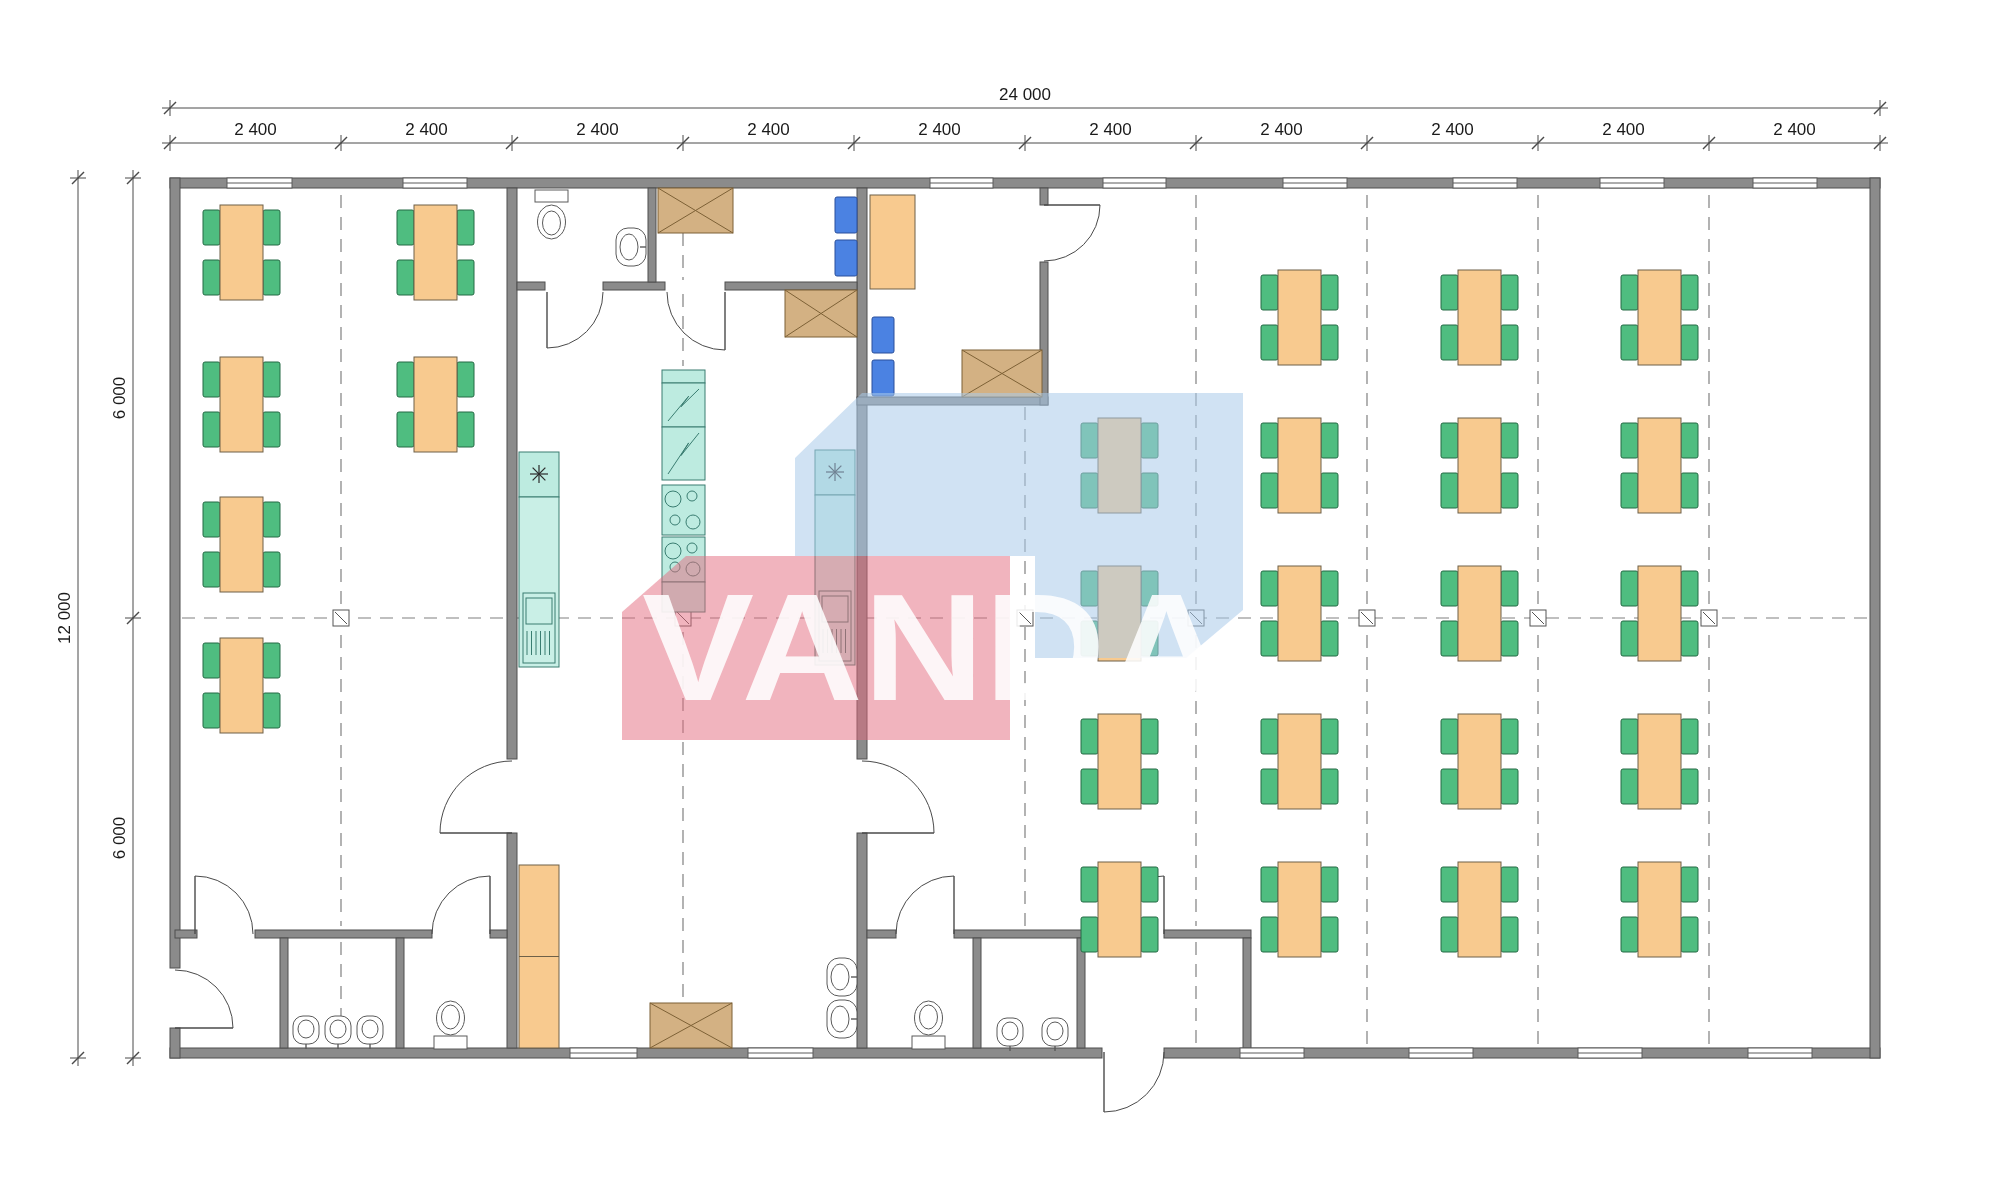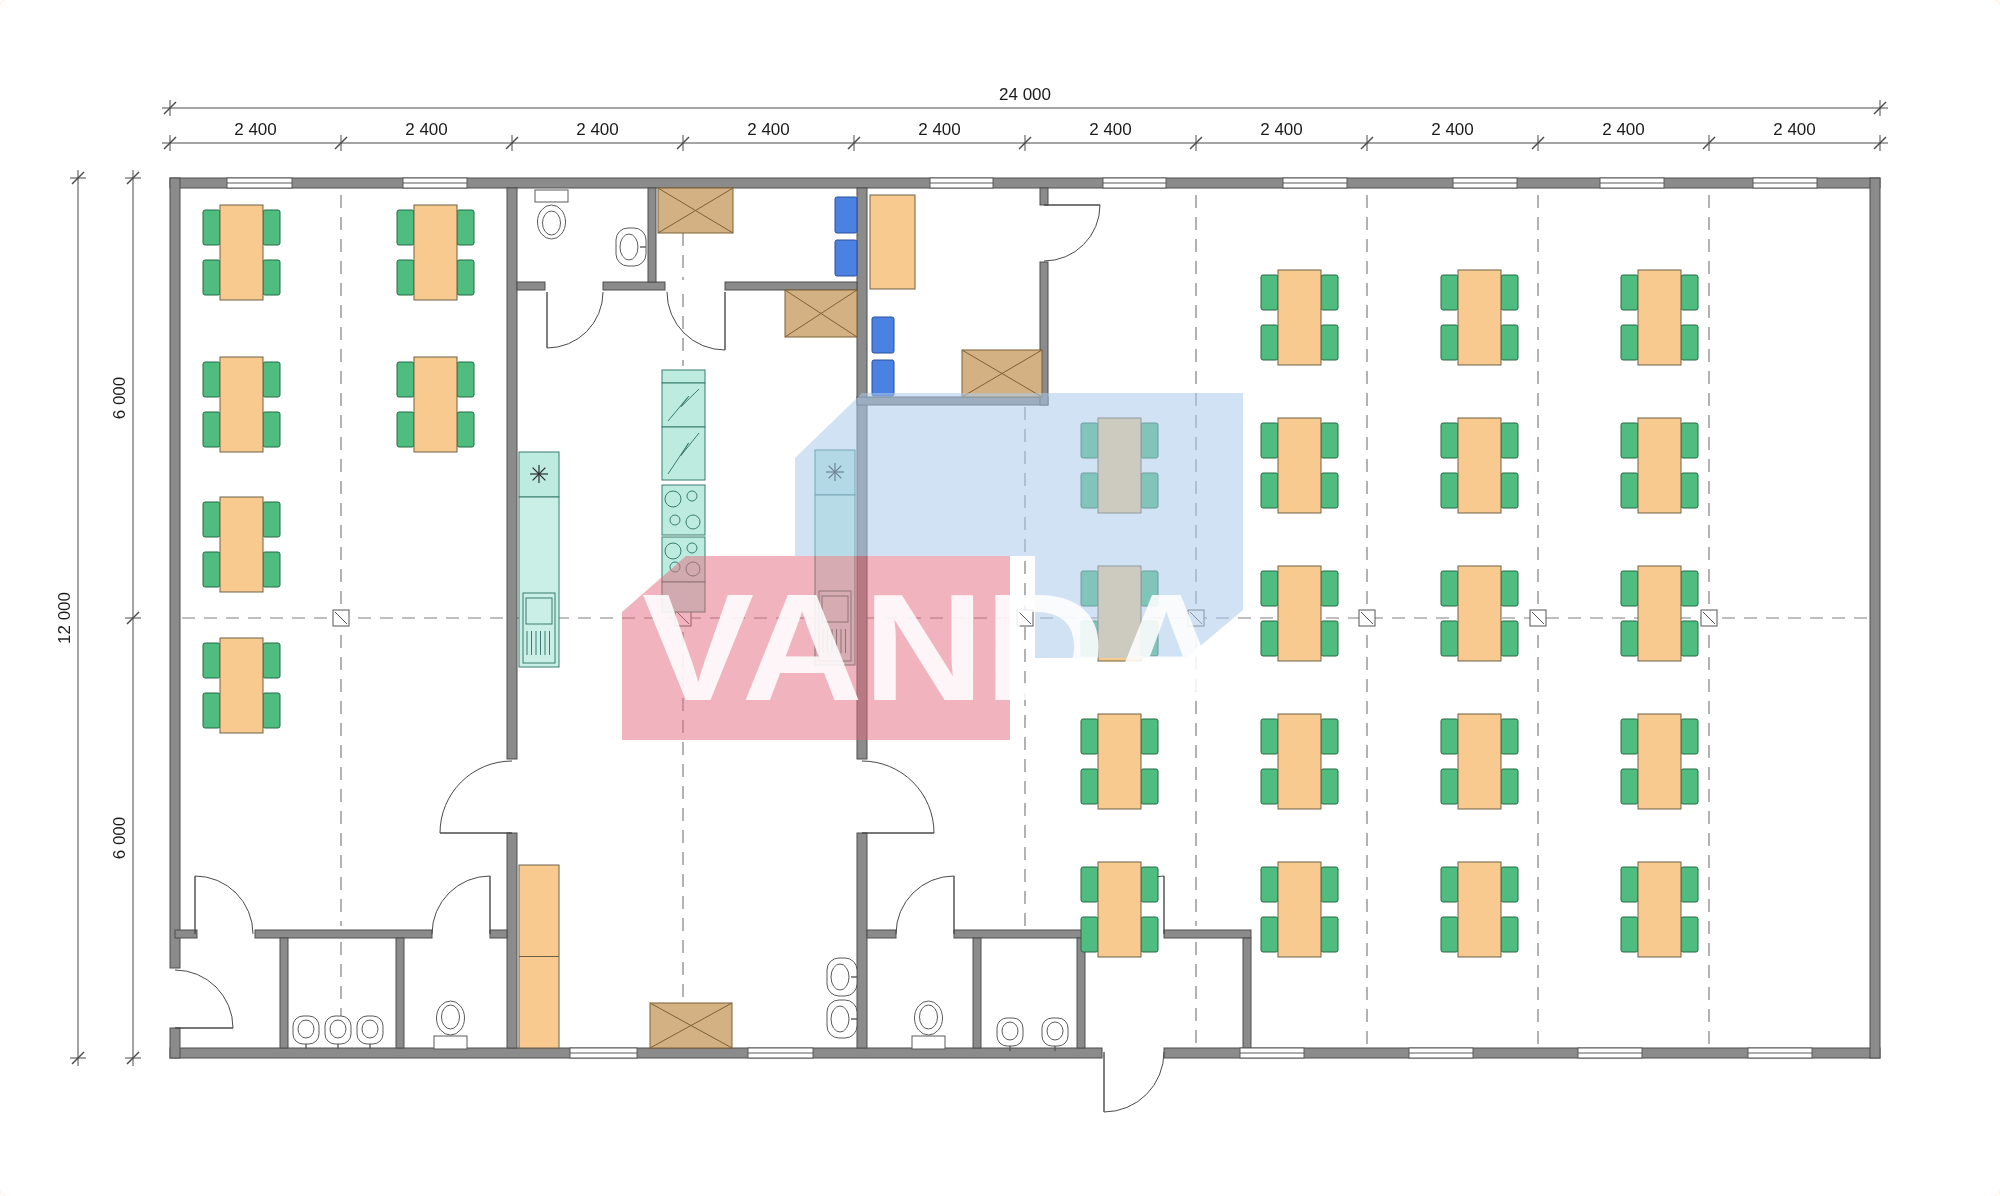--- a/index.html
+++ b/index.html
@@ -1,17 +1,17 @@
 <!DOCTYPE html>
 <html><head>
 <meta charset="utf-8">
 <style>
   html,body{margin:0;padding:0;background:#ffffff;}
   #stage{position:relative;width:2000px;height:1196px;background:#fdba74;overflow:hidden;
-         font-family:"Liberation Sans", sans-serif;border-radius:6px;}
+         font-family:"Liberation Sans", sans-serif;}
   svg text{font-family:"Liberation Sans", sans-serif;}
 </style>
 </head>
 <body>
 
 <div id="stage">
   <svg id="plan" width="2000" height="1196" viewBox="0 0 2000 1196" xmlns="http://www.w3.org/2000/svg">
       <g>
         <rect x="0" y="0" width="2000" height="1196" fill="#ffffff" stroke="none" stroke-width="1"></rect>
         <line x1="182" y1="618" x2="1868" y2="618" stroke="#808080" stroke-width="1.2" stroke-dasharray="13 9"></line>

